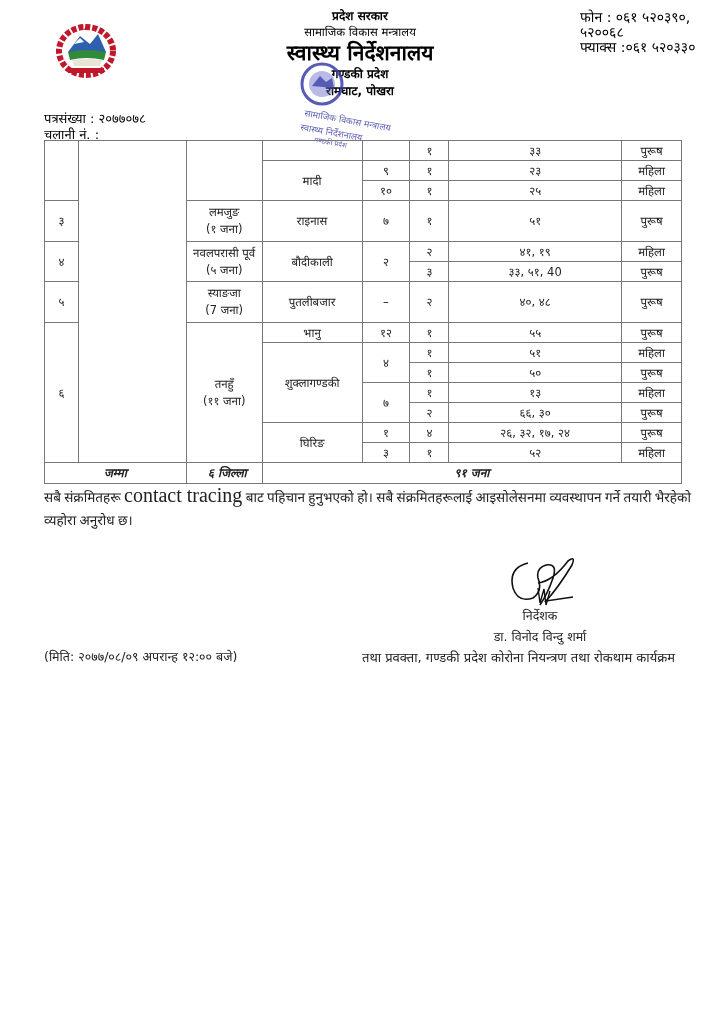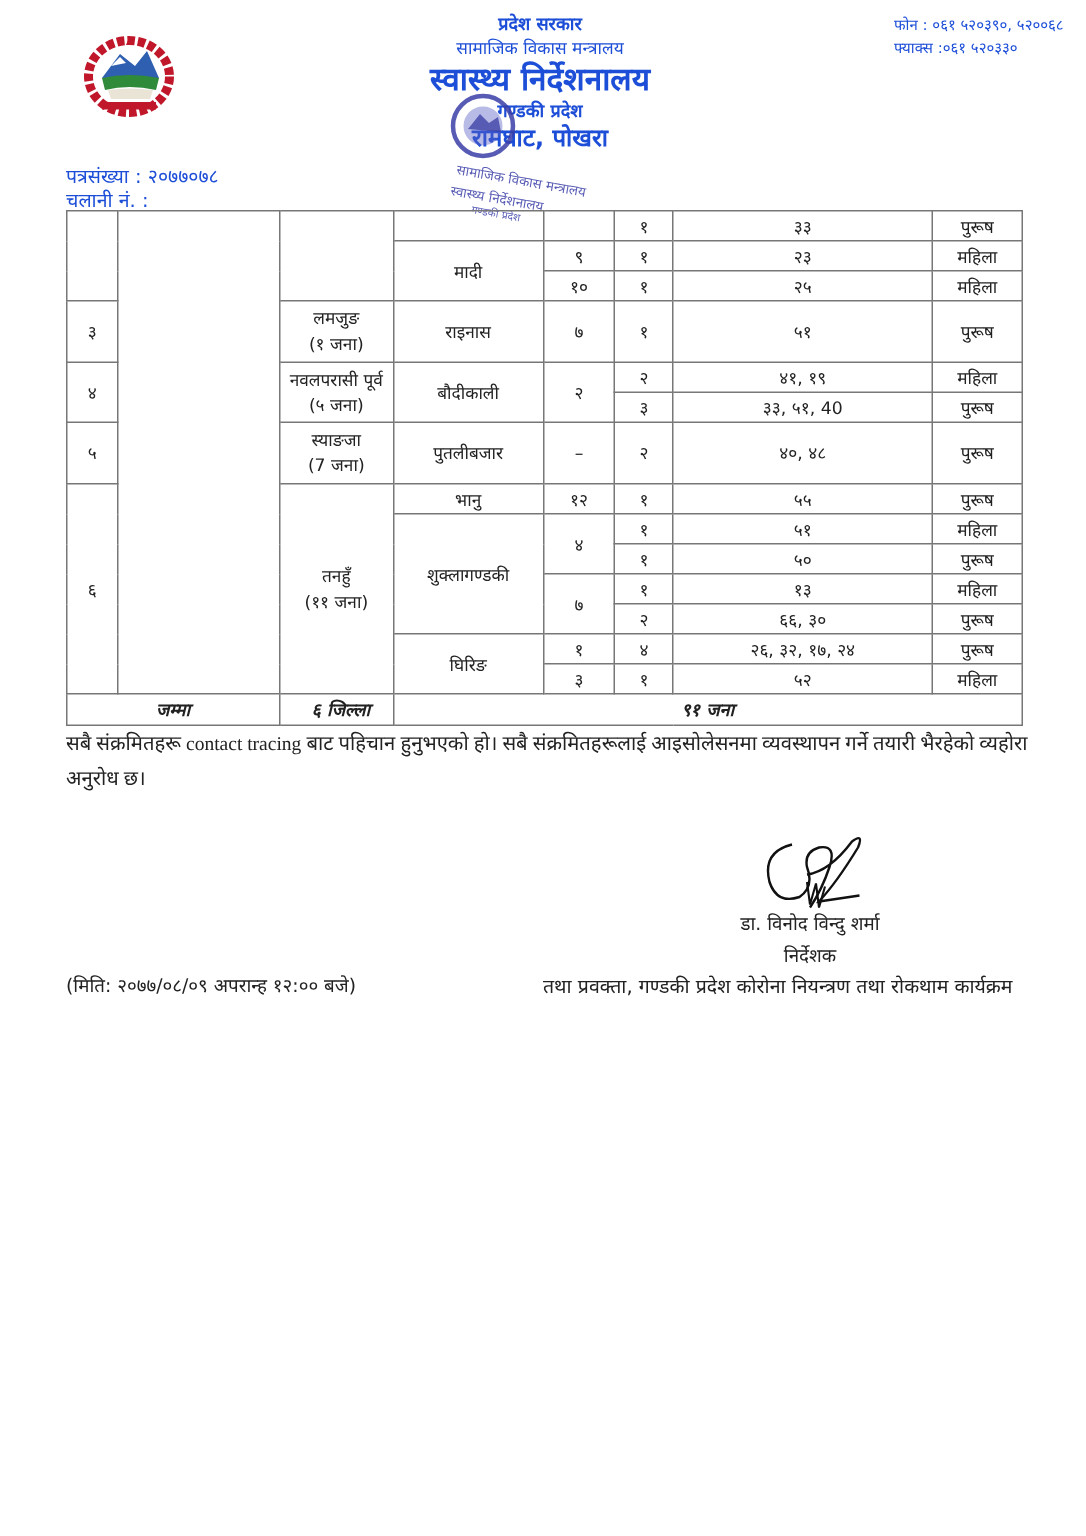--- a/index.html
+++ b/index.html
@@ -1,43 +1,43 @@
 <!DOCTYPE html>
 <html><head>
 <meta charset="utf-8">
 <style>
   html, body { margin: 0; padding: 0; background: #ffffff; }
   body { width: 724px; height: 1024px; position: relative; overflow: hidden;
          font-family: "DejaVu Sans", "Liberation Sans", sans-serif; color: #222; }
   .abs { position: absolute; }
-  .red { color: #1d4ed8; }
+  .red { color: #000000; }
   .center { text-align: center; }
 
   
   #emblem { left: 50px; top: 22px; width: 72px; height: 58px; }
   #hdr { left: 230px; top: 8px; width: 260px; }
   #hdr .l1 { font-size: 12px; line-height: 16px; font-weight: bold; }
   #hdr .l2 { font-size: 11.5px; line-height: 16px; }
   #hdr .l3 { font-size: 21px; line-height: 26px; font-weight: bold; }
   #hdr .l4 { font-size: 12px; line-height: 17px; font-weight: bold; }
-  #hdr .l5 { font-size: 16px; line-height: 17px; font-weight: bold; }
-  #contact { left: 580px; top: 10px; font-size: 10px; line-height: 15px; margin-left: 16px; }
+  #hdr .l5 { font-size: 12px; line-height: 17px; font-weight: bold; }
+  #contact { left: 580px; top: 10px; font-size: 14px; line-height: 15px; }
   #refs { left: 44px; top: 111px; font-size: 13px; line-height: 16px; }
   #stamp { left: 284px; top: 58px; width: 130px; height: 90px; }
 
   
   #tbl { left: 44px; top: 140px; border-collapse: collapse; width: 638px; }
   #tbl td { border: 1px solid #777; font-size: 11.5px; text-align: center; vertical-align: middle;
             padding: 0; height: 19px; line-height: 14px; }
   #tbl td.district { line-height: 17px; }
   #tbl tr.total td { font-weight: bold; height: 20px; font-size: 12px; font-style: italic; }
 
   
   #notice { left: 44px; top: 484px; width: 650px; font-size: 13.5px; line-height: 23px; font-family: "Liberation Serif", "DejaVu Serif", serif; }
-  #notice .latin { font-size: 13px; }
+  #notice .latin { font-size: 20px; }
 
   
   #sig { left: 498px; top: 553px; width: 90px; height: 60px; }
   #signame { left: 420px; top: 605px; width: 240px; font-size: 12.5px; line-height: 21px; }
   #dateline { left: 44px; top: 648px; font-size: 12.5px; }
   #designation { left: 362px; top: 648px; font-size: 13px; }
 </style>
 </head>
 <body>
 
@@ -230,18 +230,18 @@
 </div>
 
 <div id="sig" class="abs">
   <svg width="90" height="60" viewBox="0 0 90 60">
     <path d="M30 10 Q10 15 15 35 Q20 50 35 45 Q45 38 40 25 Q38 15 48 12 Q60 10 55 25 Q50 40 42 52 M40 30 Q55 28 70 8 Q78 2 74 12 Q60 35 48 48 L75 44" fill="none" stroke="#111" stroke-width="1.6"></path>
     <path d="M40 35 L42 50 L46 36 L48 52 L52 38" fill="none" stroke="#111" stroke-width="1.4"></path>
   </svg>
 </div>
 
 <div id="signame" class="abs center">
+  <div>निर्देशक</div>
   <div>डा. विनोद विन्दु शर्मा</div>
-  <div>निर्देशक</div>
 </div>
 
 <div id="dateline" class="abs">(मिति: २०७७/०८/०९ अपरान्ह १२:०० बजे)</div>
 <div id="designation" class="abs">तथा प्रवक्ता, गण्डकी प्रदेश कोरोना नियन्त्रण तथा रोकथाम कार्यक्रम</div>
 
 </body></html>

